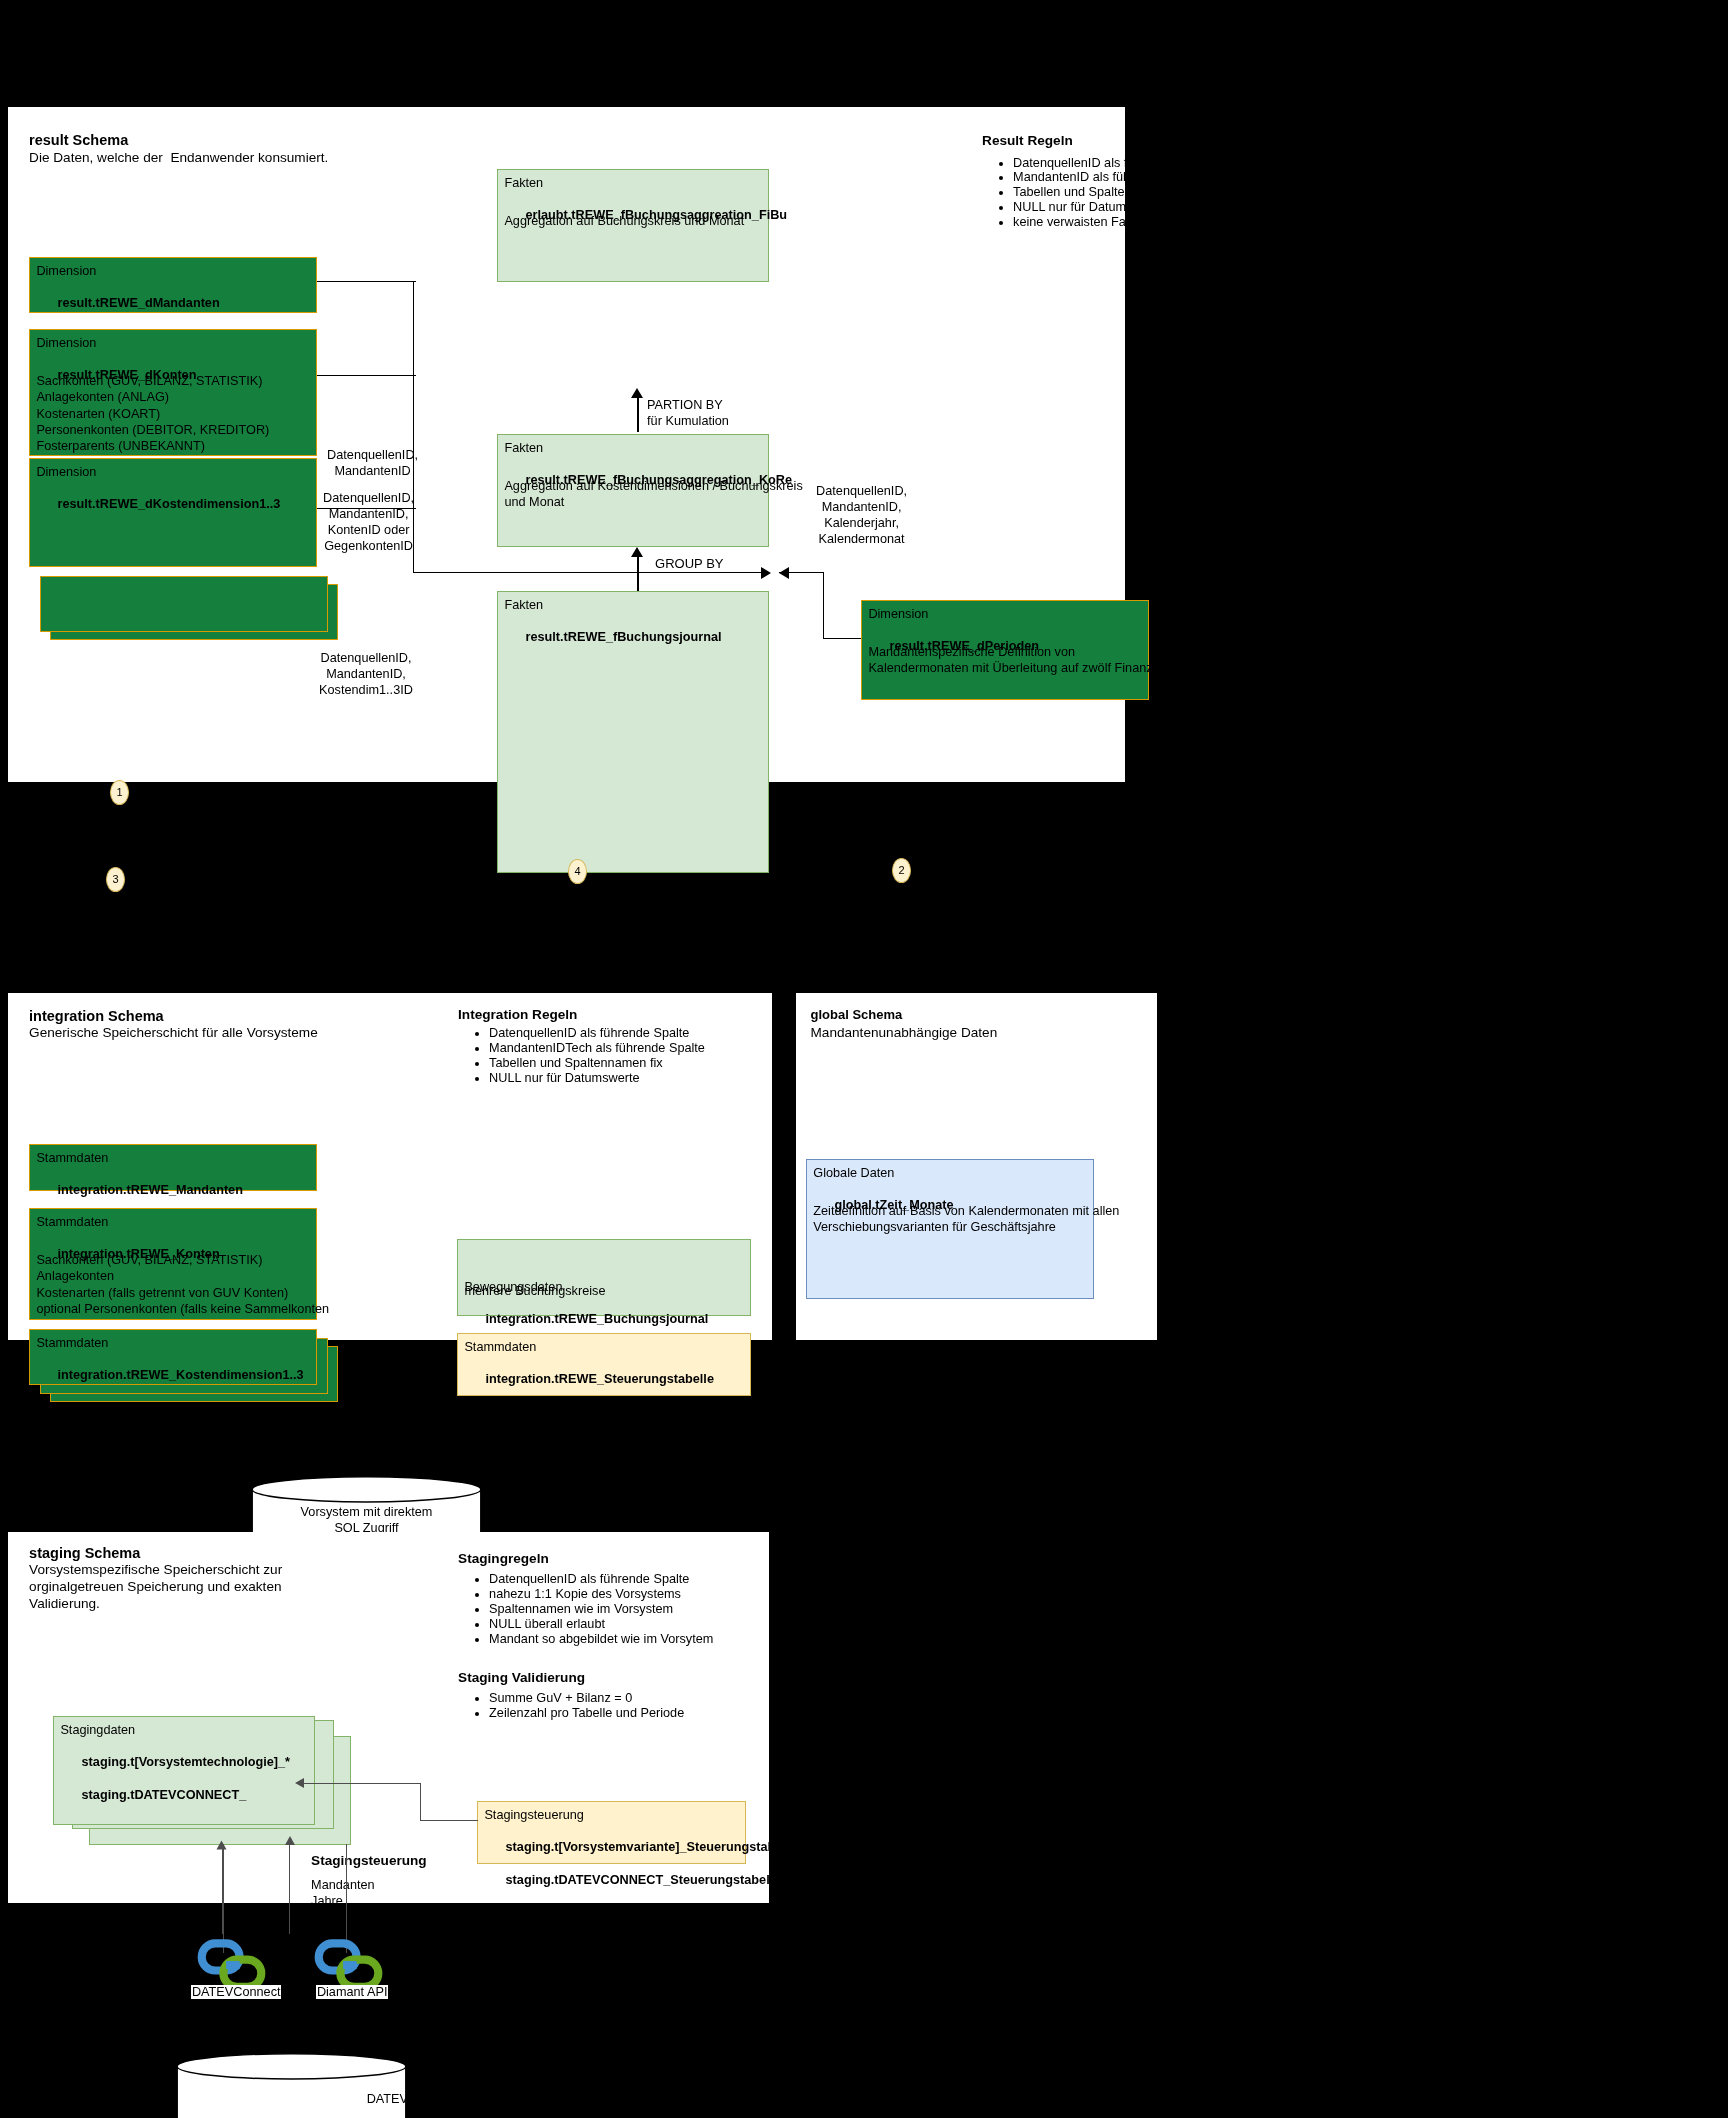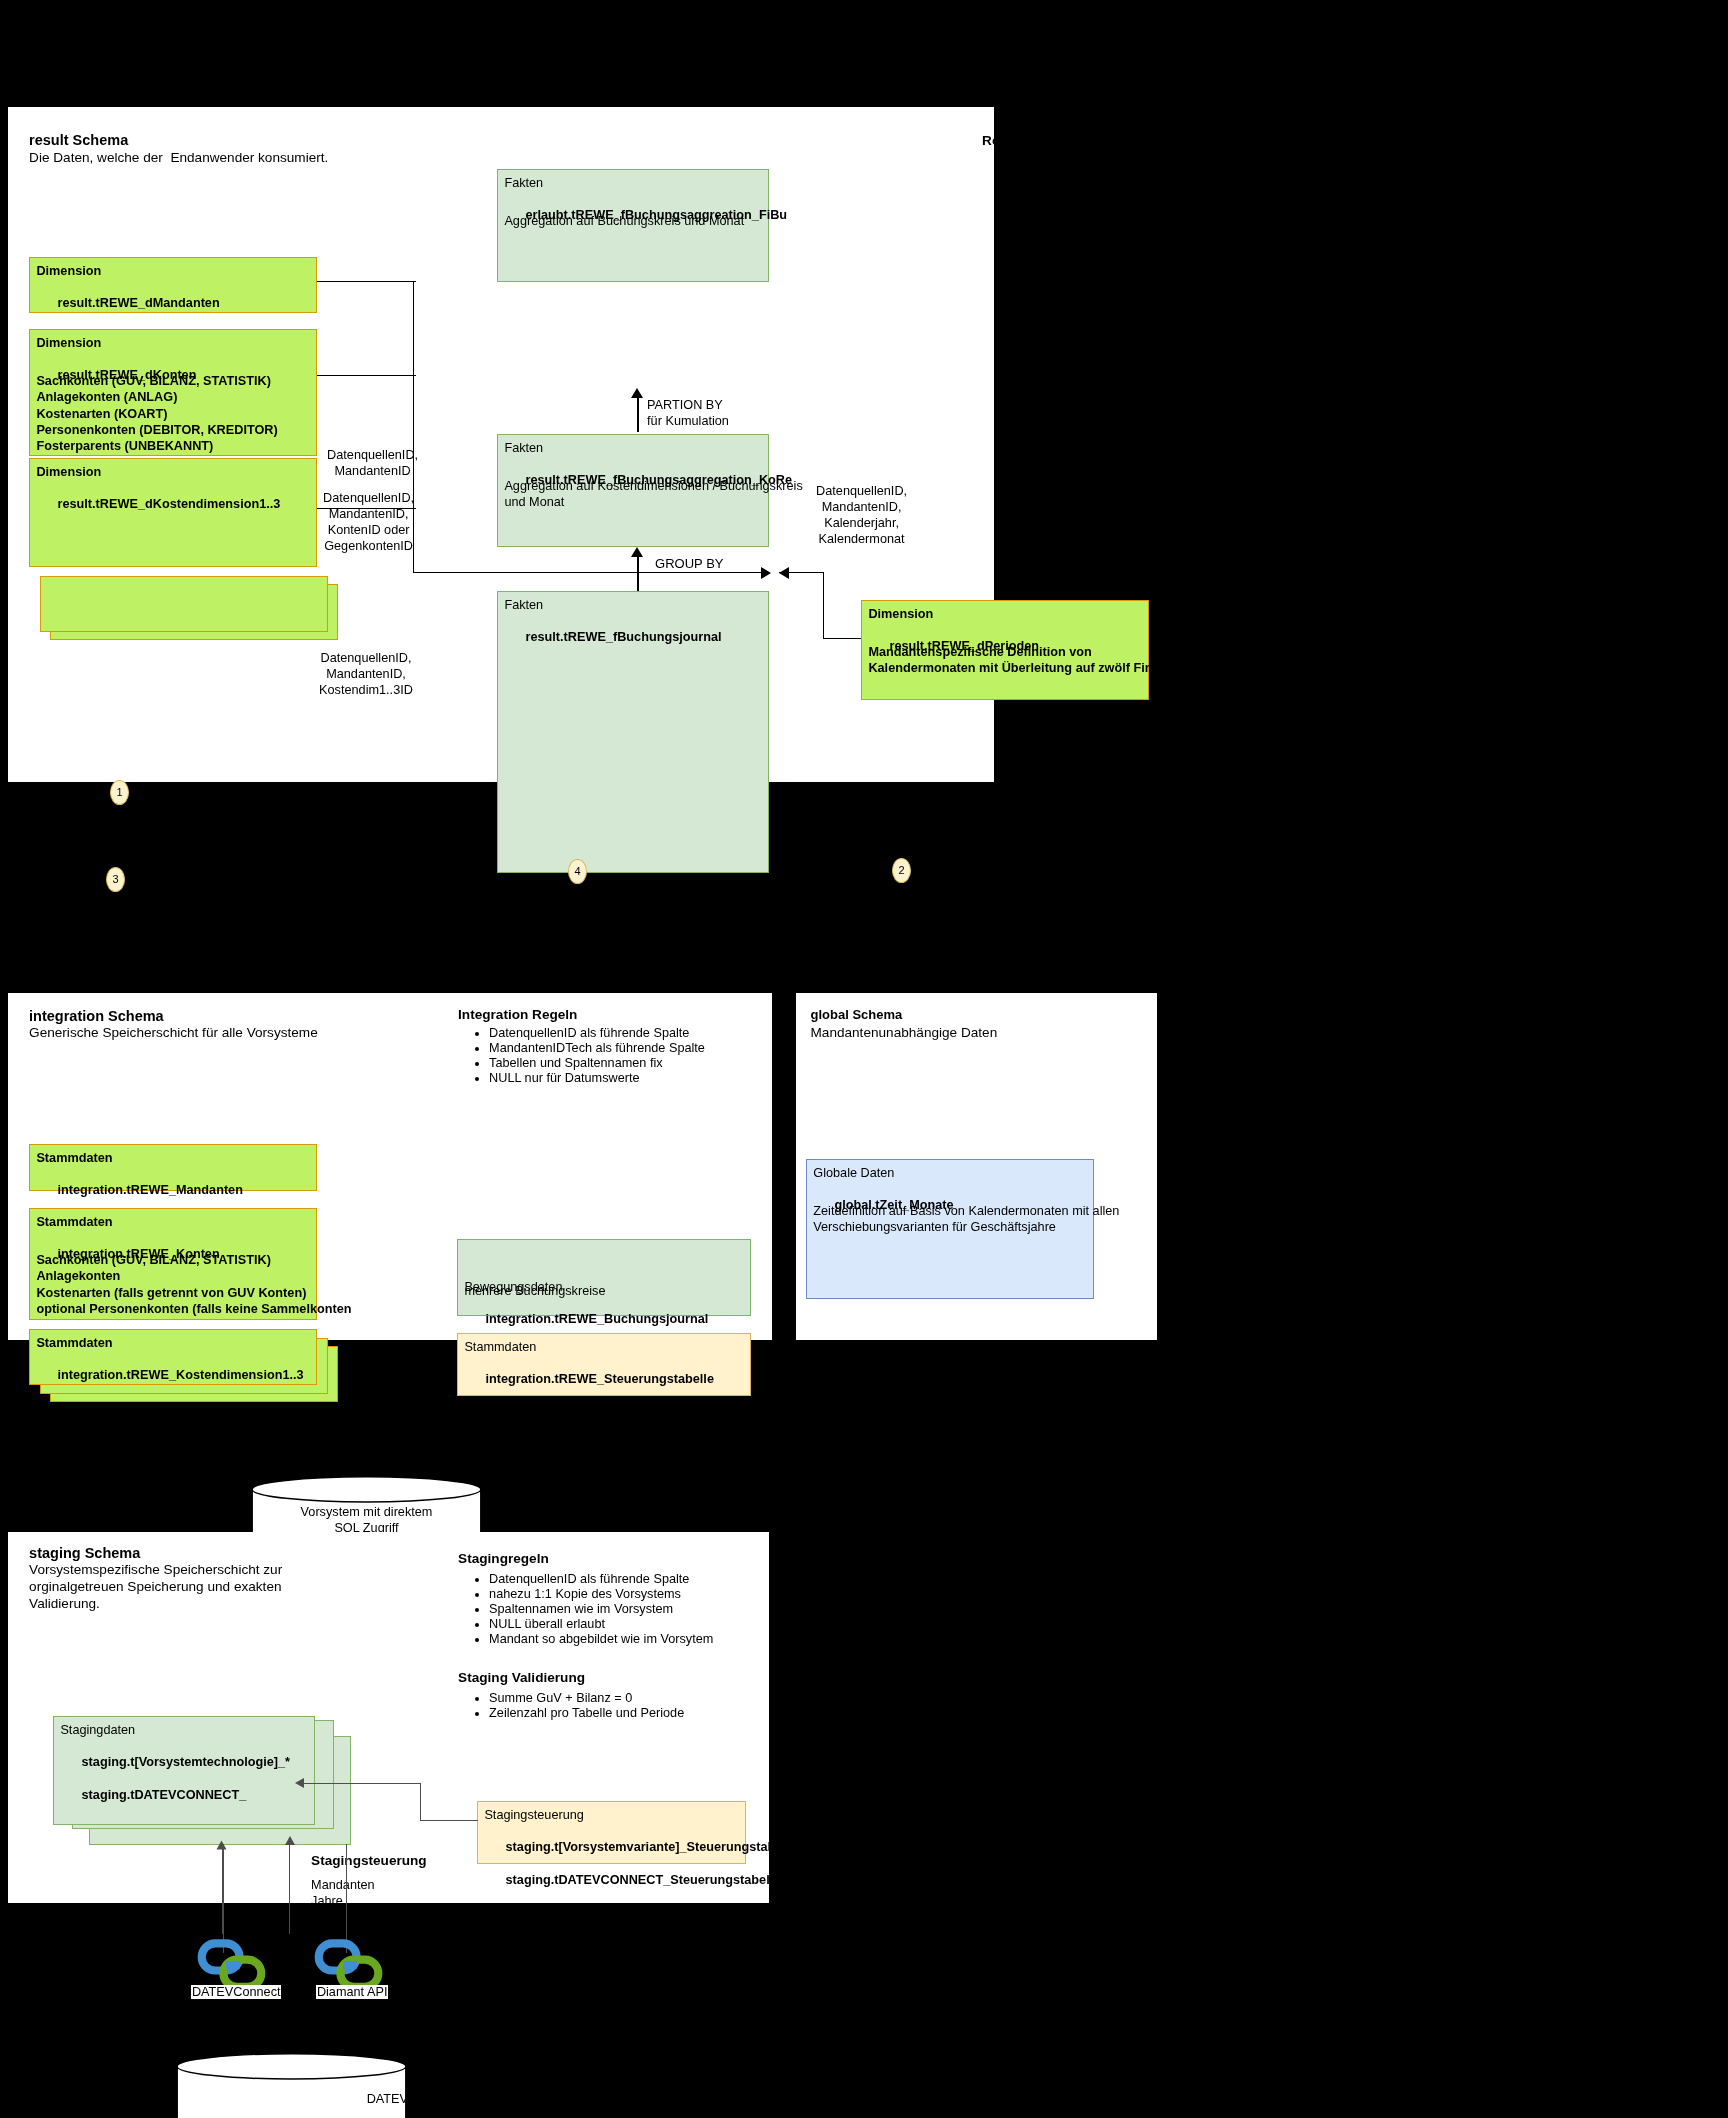--- a/index.html
+++ b/index.html
@@ -3,21 +3,21 @@
 <meta charset="utf-8">
 <style>
   html,body{margin:0;padding:0;background:#000;}
   body{width:1729px;height:2119px;position:relative;
        font-family:"Liberation Sans","DejaVu Sans",sans-serif;
        color:#000;overflow:hidden;}
   .panel{position:absolute;background:#ffffff;}
   .txt{position:absolute;white-space:pre;line-height:1.25;}
   .ttl{font-weight:bold;}
   .box{position:absolute;box-sizing:border-box;}
-  .box-orange{background:#bef264;border:0.9px solid #d79b00;font-weight:bold;}
+  .box-orange{background:#15803d;border:0.9px solid #d79b00;}
   .box-green{background:#d5e8d4;border:0.9px solid #82b366;}
   .box-yellow{background:#fff2cc;border:0.9px solid #d6b656;}
   .box-blue{background:#dae8fc;border:0.9px solid #6c8ebf;}
   .bx-label{position:absolute;left:6.3px;top:4.5px;white-space:pre;line-height:1.28;}
   .line{position:absolute;background:#000;}
   .lineg{position:absolute;background:#4d4d4d;}
   .arrow-up{position:absolute;width:0;height:0;border-left:6.3px solid transparent;
             border-right:6.3px solid transparent;border-bottom:10px solid #000;}
   .arrow-right{position:absolute;width:0;height:0;border-top:6.3px solid transparent;
             border-bottom:6.3px solid transparent;border-left:10px solid #000;}
@@ -34,21 +34,21 @@
          display:flex;align-items:center;justify-content:center;
          font-size:11px;line-height:1;}
   .cyl{position:absolute;}
   .chain{position:absolute;}
   .icn-cap{position:absolute;background:#fff;padding:0 0.9px;white-space:nowrap;}
   .clipwrap{position:absolute;overflow:hidden;}
 </style>
 </head>
 <body>
 
-<div class="panel" style="left:8.1px;top:107px;width:986px;height:675px;">
+<div class="panel" style="left:8.1px;top:107px;width:1085px;height:675px;padding-left:32px;">
 
   <div class="txt ttl" style="left:21px;top:24.4px;font-size:14.5px;">result Schema</div>
   <div class="txt" style="left:21px;top:43px;font-size:13.6px;">Die Daten, welche der  Endanwender konsumiert.</div>
 
   <div class="txt ttl" style="left:974px;top:26px;font-size:13.6px;">Result Regeln</div>
   <div class="clipwrap" style="left:974px;top:45px;width:175px;height:100px;">
     <ul class="rules" style="font-size:12.7px;margin-top:3.6px;">
       <li>DatenquellenID als führende Spalte</li>
       <li>MandantenID als führende Spalte</li>
       <li>Tabellen und Spaltennamen fix</li>

